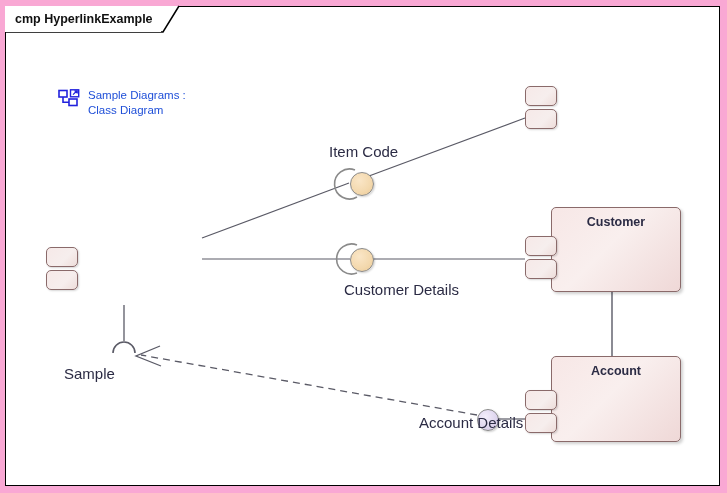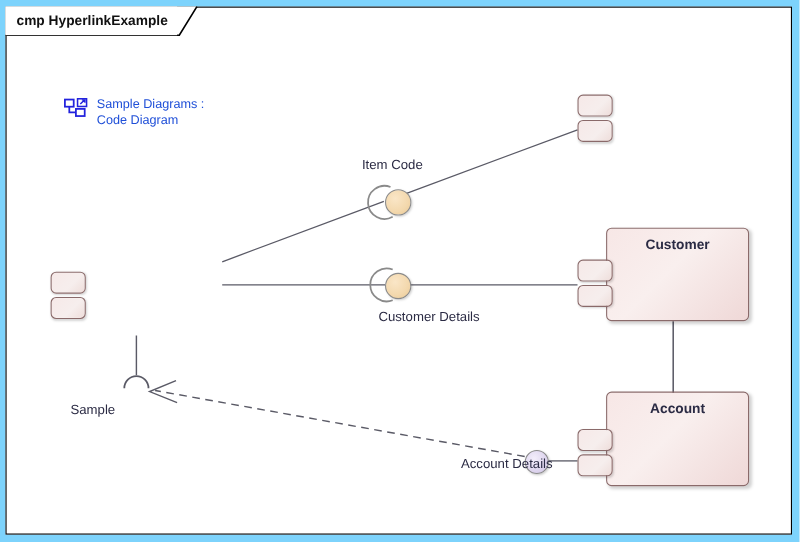--- a/index.html
+++ b/index.html
@@ -1,30 +1,30 @@
 <!DOCTYPE html>
 <html><head>
 <meta charset="utf-8">
 <style>
   html,body{margin:0;padding:0;background:#ffffff;}
   body{font-family:"Liberation Sans",sans-serif;}
-  #stage{position:relative;width:727px;height:493px;background:#7dd3fc;overflow:hidden;}
+  #stage{position:relative;width:727px;height:493px;background:#f9a8d4;overflow:hidden;}
   #frame{position:absolute;left:5px;top:6px;width:715px;height:480px;border:1.5px solid #000000;box-sizing:border-box;background:#ffffff;}
   #title-tab{position:absolute;left:5px;top:6px;height:26px;box-sizing:border-box;}
   #title-tab .tab-body{position:relative;height:26px;background:#ffffff;display:flex;align-items:center;}
   #title-tab .tab-label{font-size:12.5px;font-weight:bold;color:#111111;padding:0 8px 0 10px;white-space:nowrap;line-height:26px;}
   .svg-layer{position:absolute;left:0;top:0;width:727px;height:493px;pointer-events:none;}
   .component{position:absolute;box-sizing:border-box;border:1px solid #8a6a6a;border-radius:5px;
     background:linear-gradient(135deg,#f7e7e6 0%,#f9efee 45%,#efd8d7 100%);
     box-shadow:2px 2px 3px rgba(0,0,0,0.18);}
   .comp-name{position:absolute;left:0;right:0;top:7px;text-align:center;font-size:12.5px;font-weight:bold;color:#2b2b44;}
   .port{position:absolute;width:32px;height:20px;box-sizing:border-box;border:1px solid #8a6a6a;border-radius:5px;
     background:linear-gradient(135deg,#f6e9e8 0%,#f6eeed 60%,#eeddda 100%);
     box-shadow:1px 1px 2px rgba(0,0,0,0.16);}
-  .conn-label{position:absolute;font-size:12px;color:#2b2b44;white-space:nowrap;}
+  .conn-label{position:absolute;font-size:15px;color:#2b2b44;white-space:nowrap;}
   .ball{position:absolute;width:22px;height:22px;border-radius:50%;border:1px solid #8a8a8a;
     background:radial-gradient(circle at 38% 34%,#fae6c7 0%,#f3d8ad 60%,#e9c894 100%);
     box-shadow:1px 1px 2px rgba(0,0,0,0.18);}
   .ball-purple{position:absolute;width:20px;height:20px;border-radius:50%;border:1px solid #8a8a8a;
     background:radial-gradient(circle at 38% 34%,#f3eefb 0%,#ded5ee 60%,#cfc4e4 100%);
     box-shadow:1px 1px 2px rgba(0,0,0,0.2);}
   .hyperlink{position:absolute;display:flex;align-items:flex-start;gap:8px;}
   .hyperlink .hl-text{font-size:11.5px;color:#1f4fd8;line-height:15px;}
   .hl-icon{width:22px;height:20px;position:relative;flex:0 0 22px;margin-top:1px;}
 </style>
@@ -72,21 +72,21 @@
       <svg width="22" height="20" viewBox="0 0 22 20">
         <rect x="1" y="1.5" width="8" height="6.5" fill="#ffffff" stroke="#2222dd" stroke-width="1.6"></rect>
         <rect x="11" y="10" width="8" height="6.5" fill="#ffffff" stroke="#2222dd" stroke-width="1.6"></rect>
         <path d="M5,8 L5,13.2 L11,13.2" fill="none" stroke="#2222dd" stroke-width="1.6"></path>
         <rect x="12.5" y="0.8" width="8.2" height="7" fill="#ffffff" stroke="#2222dd" stroke-width="1.4"></rect>
         <path d="M15,5.6 L19,1.8 M16.4,1.8 L19.2,1.8 L19.2,4.4" fill="none" stroke="#2222dd" stroke-width="1.3"></path>
       </svg>
     </span>
     <span class="hl-text">
       <span>Sample Diagrams :</span><br>
-      <span>Code Diagram</span>
+      <span>Class Diagram</span>
     </span>
   </div>
 
   <div class="port" style="left:46px;top:247px;"></div>
   <div class="port" style="left:46px;top:270px;"></div>
 
   <div class="port" style="left:525px;top:86px;"></div>
   <div class="port" style="left:525px;top:109px;"></div>
 
   <div class="component" style="left:551px;top:207px;width:130px;height:85px;">

